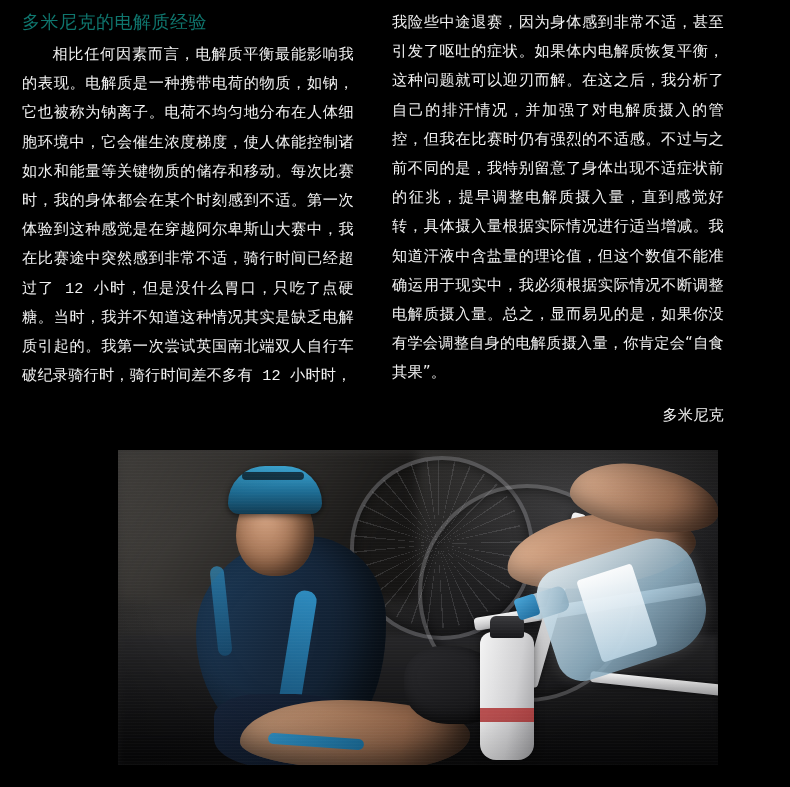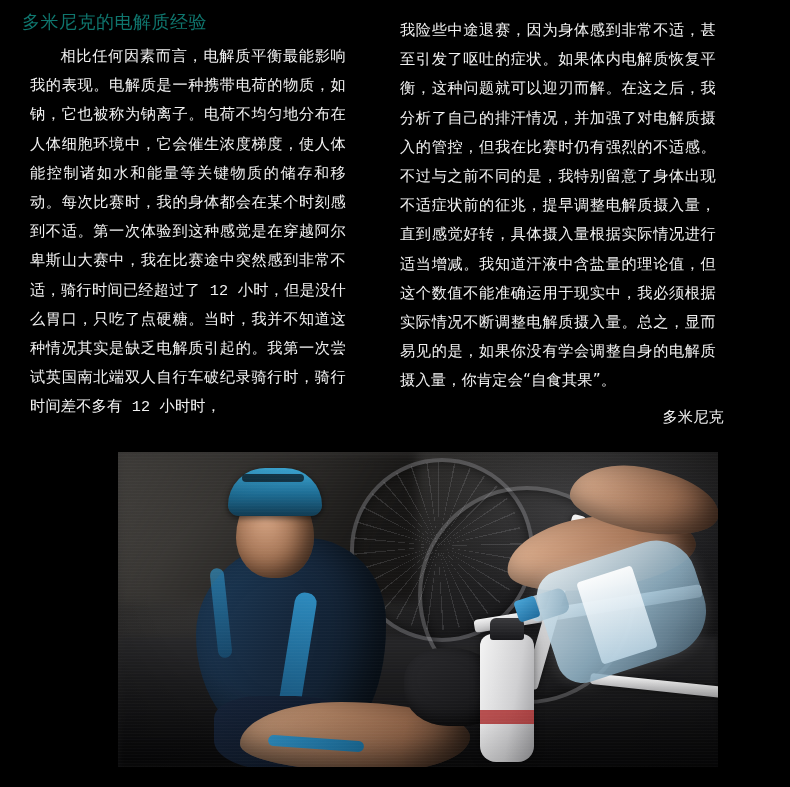--- a/index.html
+++ b/index.html
@@ -39,32 +39,32 @@
     letter-spacing: 0.5px;
     color: #0f766e;
   }
   .body-text {
     font-size: 15.2px;
     line-height: 1.92;
     text-align: justify;
     text-justify: inter-ideograph;
     letter-spacing: 0.2px;
     color: #f2f2f2;
-    margin: 8px;
+    margin: 0;
   }
   .indent {
     text-indent: 2em;
     font-family: Liberation Mono, monospace;
   }
   .signature {
     font-size: 15.2px;
     line-height: 1.9;
     text-align: right;
     color: #f2f2f2;
-    margin-top: 0;
+    margin-top: 14px;
     letter-spacing: 0.2px;
   }
   .photo-wrap {
     margin: 20px 0 0 96px;
     width: 600px;
     height: 315px;
     position: relative;
     overflow: hidden;
     background: #0c0c0e;
   }

